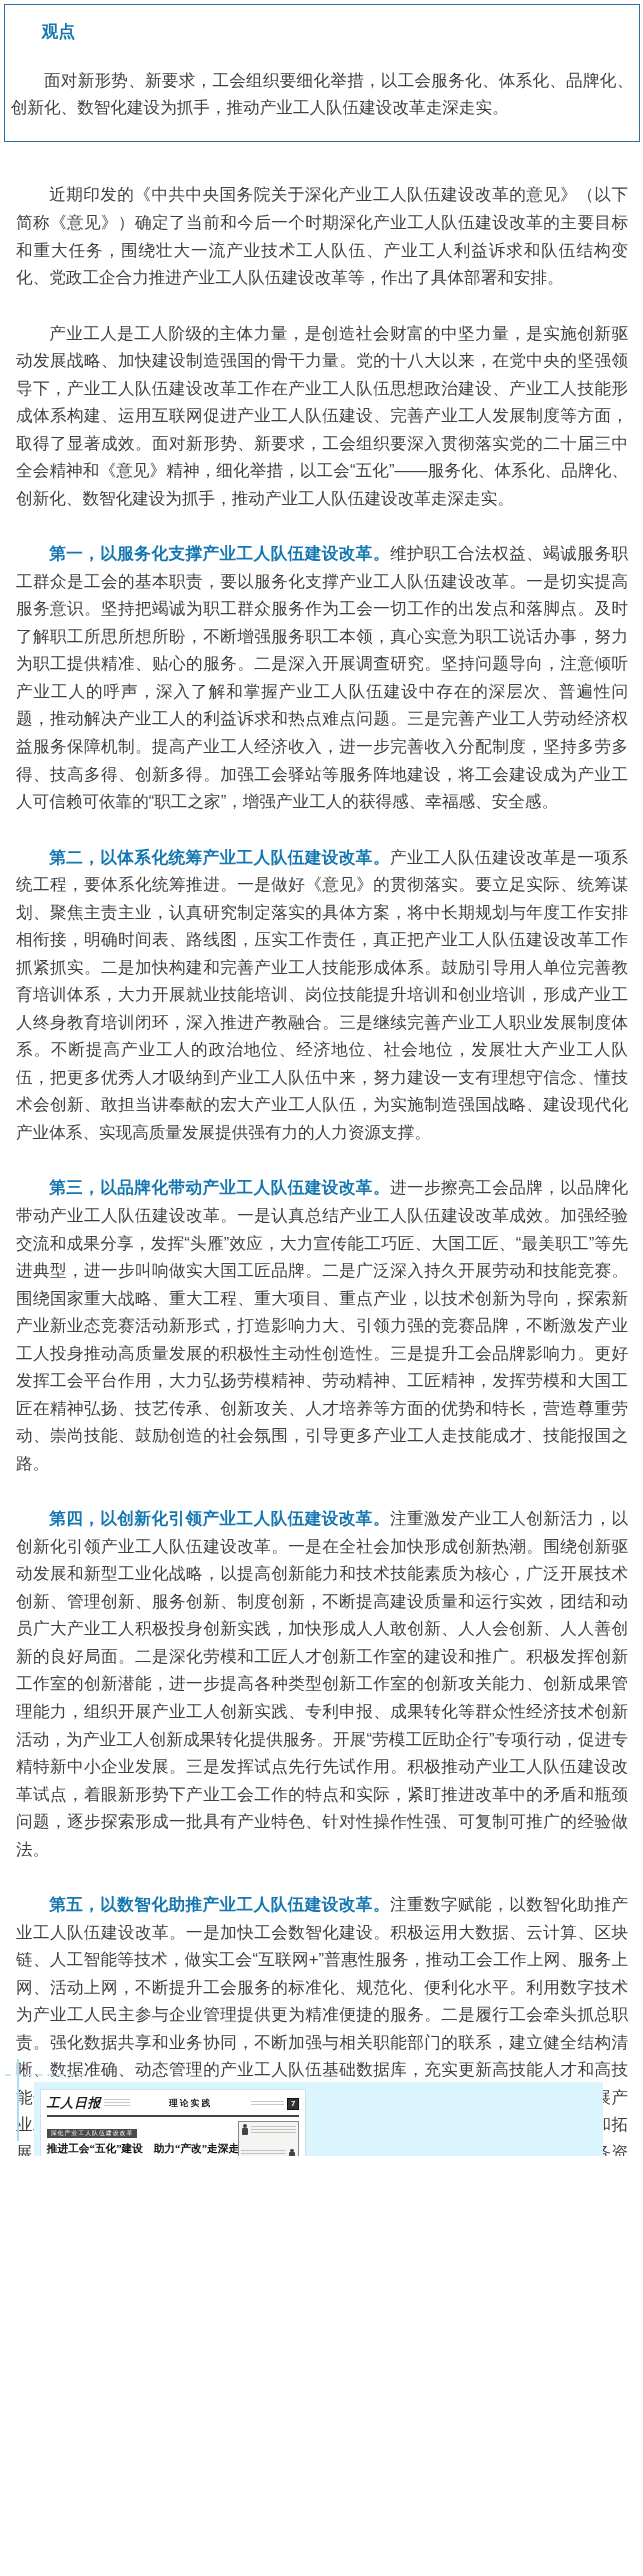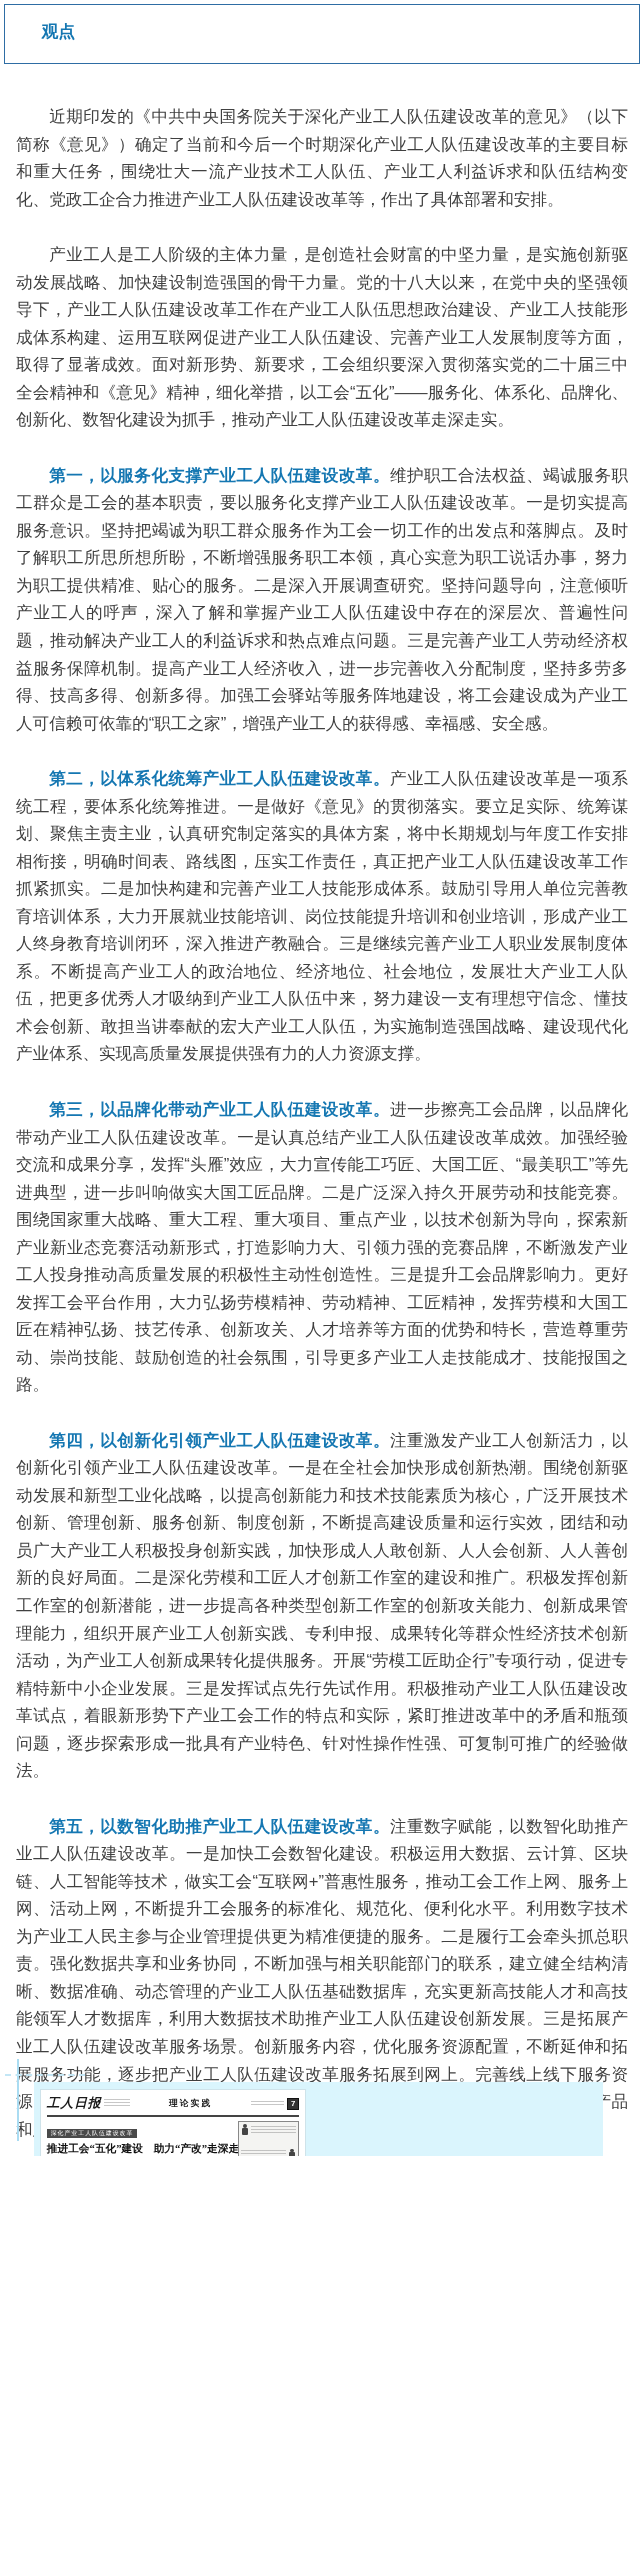--- a/index.html
+++ b/index.html
@@ -64,20 +64,21 @@
   
   .source{position:absolute;left:3.9px;top:2551px;font-size:12.7px;color:#474747;}
 </style>
 </head>
 <body>
 
 <div class="page">
 
   <div class="vp-box">
     <span class="vp-label">观点</span>
+    <div class="vp-text">面对新形势、新要求，工会组织要细化举措，以工会服务化、体系化、品牌化、创新化、数智化建设为抓手，推动产业工人队伍建设改革走深走实。</div>
   </div>
 
   <div class="content">
     <p class="para"><span class="lead"></span><span>近期印发的《中共中央国务院关于深化产业工人队伍建设改革的意见》（以下简称《意见》）确定了当前和今后一个时期深化产业工人队伍建设改革的主要目标和重大任务，围绕壮大一流产业技术工人队伍、产业工人利益诉求和队伍结构变化、党政工企合力推进产业工人队伍建设改革等，作出了具体部署和安排。</span></p>
     <p class="para"><span class="lead"></span><span>产业工人是工人阶级的主体力量，是创造社会财富的中坚力量，是实施创新驱动发展战略、加快建设制造强国的骨干力量。党的十八大以来，在党中央的坚强领导下，产业工人队伍建设改革工作在产业工人队伍思想政治建设、产业工人技能形成体系构建、运用互联网促进产业工人队伍建设、完善产业工人发展制度等方面，取得了显著成效。面对新形势、新要求，工会组织要深入贯彻落实党的二十届三中全会精神和《意见》精神，细化举措，以工会“五化”——服务化、体系化、品牌化、创新化、数智化建设为抓手，推动产业工人队伍建设改革走深走实。</span></p>
     <p class="para"><span class="lead">第一，以服务化支撑产业工人队伍建设改革。</span><span>维护职工合法权益、竭诚服务职工群众是工会的基本职责，要以服务化支撑产业工人队伍建设改革。一是切实提高服务意识。坚持把竭诚为职工群众服务作为工会一切工作的出发点和落脚点。及时了解职工所思所想所盼，不断增强服务职工本领，真心实意为职工说话办事，努力为职工提供精准、贴心的服务。二是深入开展调查研究。坚持问题导向，注意倾听产业工人的呼声，深入了解和掌握产业工人队伍建设中存在的深层次、普遍性问题，推动解决产业工人的利益诉求和热点难点问题。三是完善产业工人劳动经济权益服务保障机制。提高产业工人经济收入，进一步完善收入分配制度，坚持多劳多得、技高多得、创新多得。加强工会驿站等服务阵地建设，将工会建设成为产业工人可信赖可依靠的“职工之家”，增强产业工人的获得感、幸福感、安全感。</span></p>
     <p class="para"><span class="lead">第二，以体系化统筹产业工人队伍建设改革。</span><span>产业工人队伍建设改革是一项系统工程，要体系化统筹推进。一是做好《意见》的贯彻落实。要立足实际、统筹谋划、聚焦主责主业，认真研究制定落实的具体方案，将中长期规划与年度工作安排相衔接，明确时间表、路线图，压实工作责任，真正把产业工人队伍建设改革工作抓紧抓实。二是加快构建和完善产业工人技能形成体系。鼓励引导用人单位完善教育培训体系，大力开展就业技能培训、岗位技能提升培训和创业培训，形成产业工人终身教育培训闭环，深入推进产教融合。三是继续完善产业工人职业发展制度体系。不断提高产业工人的政治地位、经济地位、社会地位，发展壮大产业工人队伍，把更多优秀人才吸纳到产业工人队伍中来，努力建设一支有理想守信念、懂技术会创新、敢担当讲奉献的宏大产业工人队伍，为实施制造强国战略、建设现代化产业体系、实现高质量发展提供强有力的人力资源支撑。</span></p>
     <p class="para"><span class="lead">第三，以品牌化带动产业工人队伍建设改革。</span><span>进一步擦亮工会品牌，以品牌化带动产业工人队伍建设改革。一是认真总结产业工人队伍建设改革成效。加强经验交流和成果分享，发挥“头雁”效应，大力宣传能工巧匠、大国工匠、“最美职工”等先进典型，进一步叫响做实大国工匠品牌。二是广泛深入持久开展劳动和技能竞赛。围绕国家重大战略、重大工程、重大项目、重点产业，以技术创新为导向，探索新产业新业态竞赛活动新形式，打造影响力大、引领力强的竞赛品牌，不断激发产业工人投身推动高质量发展的积极性主动性创造性。三是提升工会品牌影响力。更好发挥工会平台作用，大力弘扬劳模精神、劳动精神、工匠精神，发挥劳模和大国工匠在精神弘扬、技艺传承、创新攻关、人才培养等方面的优势和特长，营造尊重劳动、崇尚技能、鼓励创造的社会氛围，引导更多产业工人走技能成才、技能报国之路。</span></p>
     <p class="para"><span class="lead">第四，以创新化引领产业工人队伍建设改革。</span><span>注重激发产业工人创新活力，以创新化引领产业工人队伍建设改革。一是在全社会加快形成创新热潮。围绕创新驱动发展和新型工业化战略，以提高创新能力和技术技能素质为核心，广泛开展技术创新、管理创新、服务创新、制度创新，不断提高建设质量和运行实效，团结和动员广大产业工人积极投身创新实践，加快形成人人敢创新、人人会创新、人人善创新的良好局面。二是深化劳模和工匠人才创新工作室的建设和推广。积极发挥创新工作室的创新潜能，进一步提高各种类型创新工作室的创新攻关能力、创新成果管理能力，组织开展产业工人创新实践、专利申报、成果转化等群众性经济技术创新活动，为产业工人创新成果转化提供服务。开展“劳模工匠助企行”专项行动，促进专精特新中小企业发展。三是发挥试点先行先试作用。积极推动产业工人队伍建设改革试点，着眼新形势下产业工会工作的特点和实际，紧盯推进改革中的矛盾和瓶颈问题，逐步探索形成一批具有产业特色、针对性操作性强、可复制可推广的经验做法。</span></p>
     <p class="para"><span class="lead">第五，以数智化助推产业工人队伍建设改革。</span><span>注重数字赋能，以数智化助推产业工人队伍建设改革。一是加快工会数智化建设。积极运用大数据、云计算、区块链、人工智能等技术，做实工会“互联网+”普惠性服务，推动工会工作上网、服务上网、活动上网，不断提升工会服务的标准化、规范化、便利化水平。利用数字技术为产业工人民主参与企业管理提供更为精准便捷的服务。二是履行工会牵头抓总职责。强化数据共享和业务协同，不断加强与相关职能部门的联系，建立健全结构清晰、数据准确、动态管理的产业工人队伍基础数据库，充实更新高技能人才和高技能领军人才数据库，利用大数据技术助推产业工人队伍建设创新发展。三是拓展产业工人队伍建设改革服务场景。创新服务内容，优化服务资源配置，不断延伸和拓展服务功能，逐步把产业工人队伍建设改革服务拓展到网上。完善线上线下服务资源，加快创建线上工会、云上课堂、线上援助、数字展馆等一系列线上、云上产品和服务，强化线上线下融合，提升服务能力和效果。</span></p>

